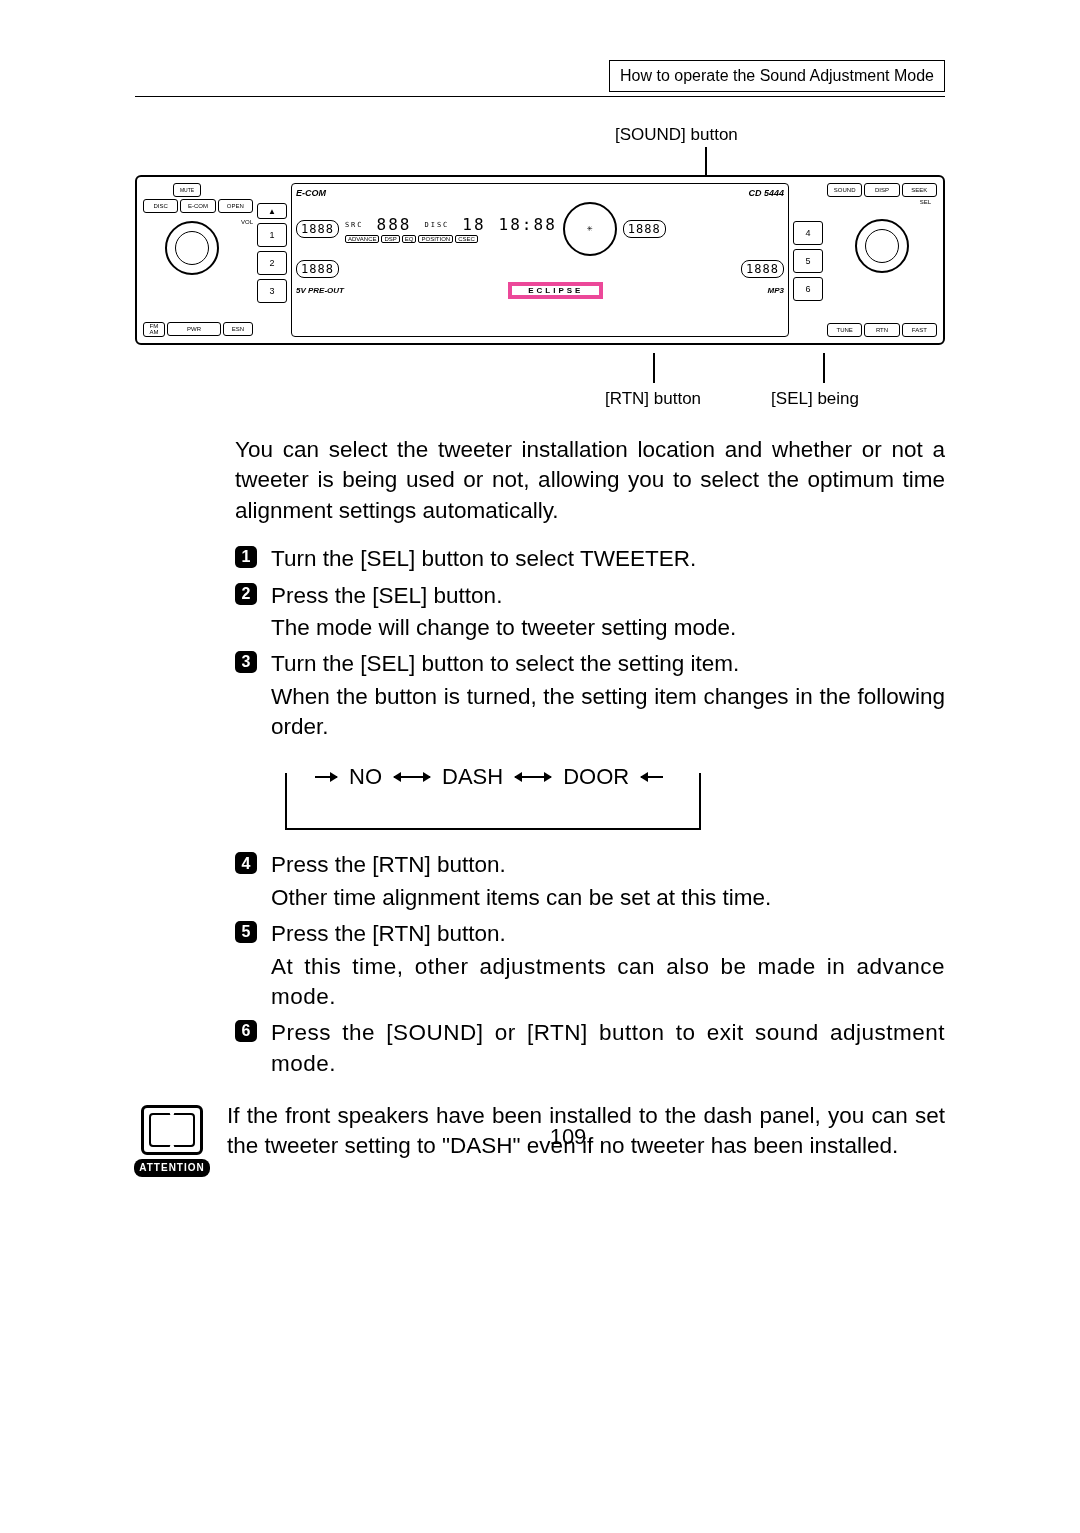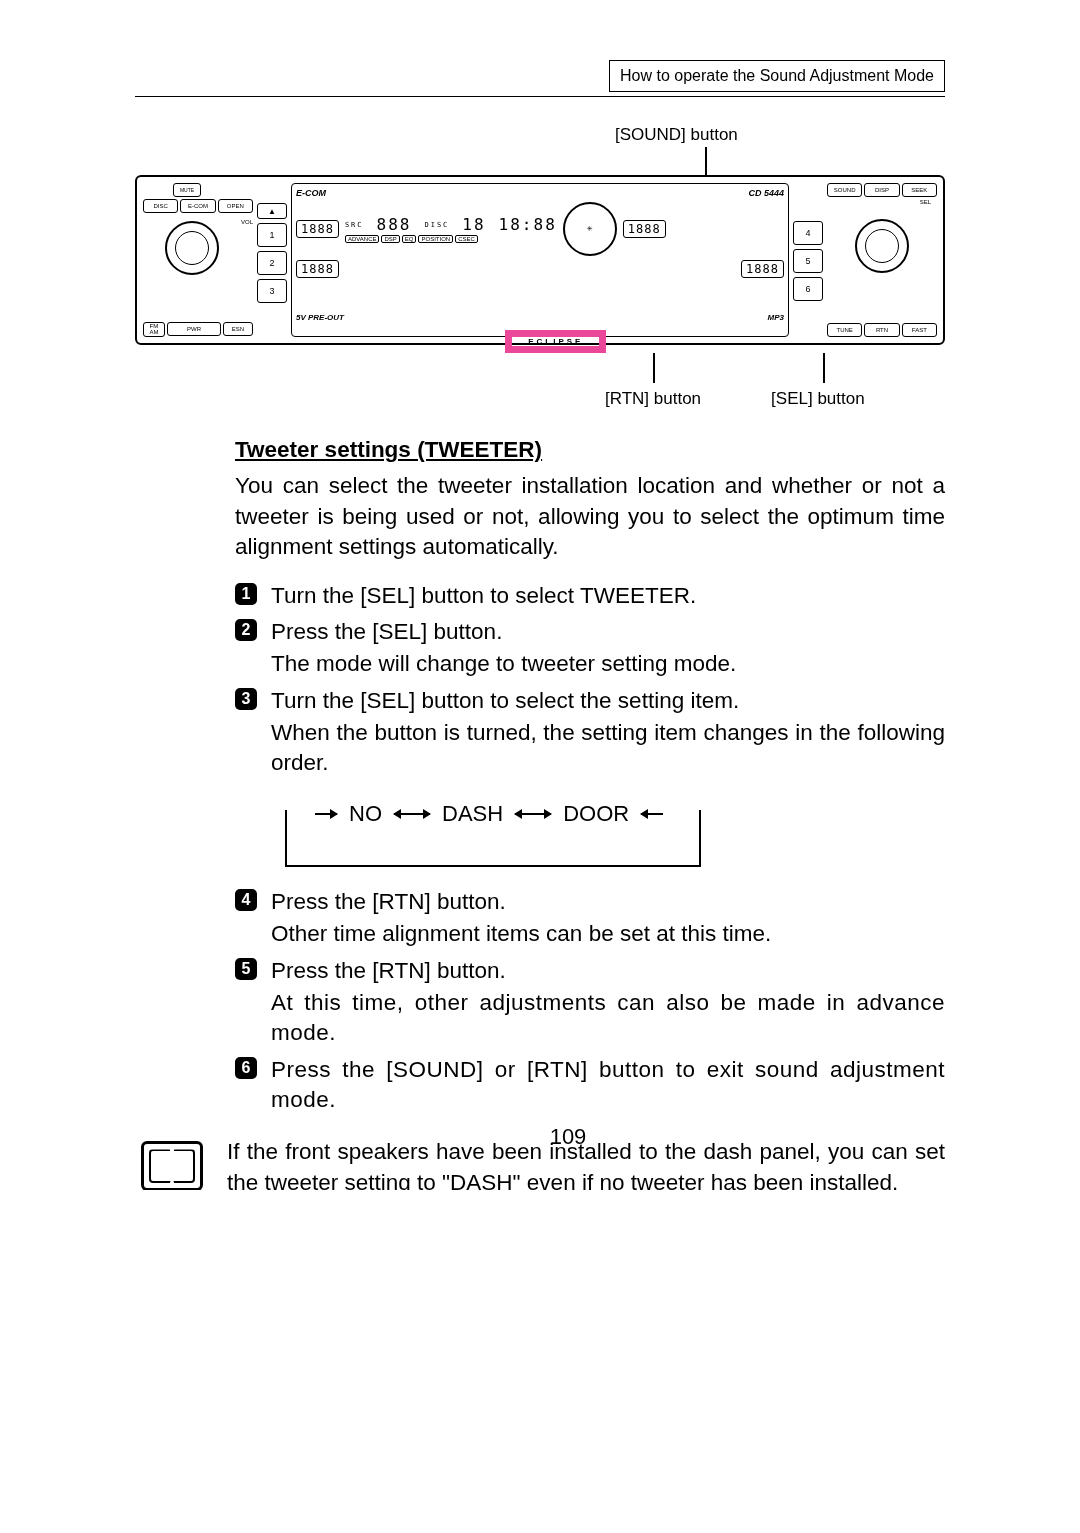--- a/index.html
+++ b/index.html
@@ -108,21 +108,21 @@
     border:1px solid #000;
     border-radius:4px;
     padding:4px;
     display:flex; flex-direction:column; gap:4px;
     position:relative;
   }
   .lcd-header { display:flex; justify-content:space-between; font-style:italic; font-weight:bold; font-size:9px;}
   .lcd-row { display:flex; align-items:center; gap:6px;}
   .seg-small {
     font-family: monospace; letter-spacing:1px; font-size:12px;
-    border:1px solid #000; padding:1px 4px; border-radius:3px;
+    border:1px solid #000; padding:1px 4px; border-radius:8px;
   }
   .seg-big {
     font-family: monospace; font-size:16px; letter-spacing:2px;
     display:flex; gap:13px; align-items:center;
   }
   .tinytag { font-size:6px; border:1px solid #000; border-radius:2px; padding:0 2px; display:inline-block; }
   .spectrum {
     flex:1; display:flex; gap:4px; align-items:flex-end; padding:0 2px;
   }
   .bar { width:12px; background:#000; height:60%; }
@@ -336,21 +336,21 @@
                 <div class="bar"></div>
                 <div class="bar"></div>
                 <div class="bar"></div>
               <div class="bar"></div>
                 <div class="bar"></div>
             </div>
             <span class="seg-small">1888</span>
           </div>
           <div class="dev-center-bottom">
             <span style="font-style:italic;">5V PRE-OUT</span>
-            <span style="letter-spacing:3px;border:7px solid #ec4899;padding:0 16px;margin-top:48px;">ECLIPSE</span>
+            <span style="letter-spacing:3px;border:4px solid #ec4899;padding:0 16px;">ECLIPSE</span>
             <span style="font-style:italic;">MP3</span>
           </div>
         </div>
 
         <div class="dev-presets2">
           <div style="height:14px;"></div>
           <div class="preset">4</div>
           <div class="preset">5</div>
           <div class="preset">6</div>
         </div>
@@ -369,26 +369,25 @@
             <div class="mini-btn">FAST</div>
           </div>
         </div>
       </div>
     </div>
 
     <div class="callout-bottom">
       <div class="lead1"></div>
       <div class="lead2"></div>
       <span>[RTN] button</span>
-      <span>[SEL] button</span>
+      <span>[SEL] being</span>
     </div>
   </div>
 
   <div class="content">
-    <div class="section-title">Tweeter settings (TWEETER)</div>
     <div class="just">You can select the tweeter installation location and whether or not a tweeter is being used or not, allowing you to select the optimum time alignment settings automatically.</div>
 
     <div class="steps">
       <div class="step">
         <div class="bullet">1</div>
         <div class="head">Turn the [SEL] button to select TWEETER.</div>
       </div>
       <div class="step">
         <div class="bullet">2</div>
         <div class="head">Press the [SEL] button.</div>

